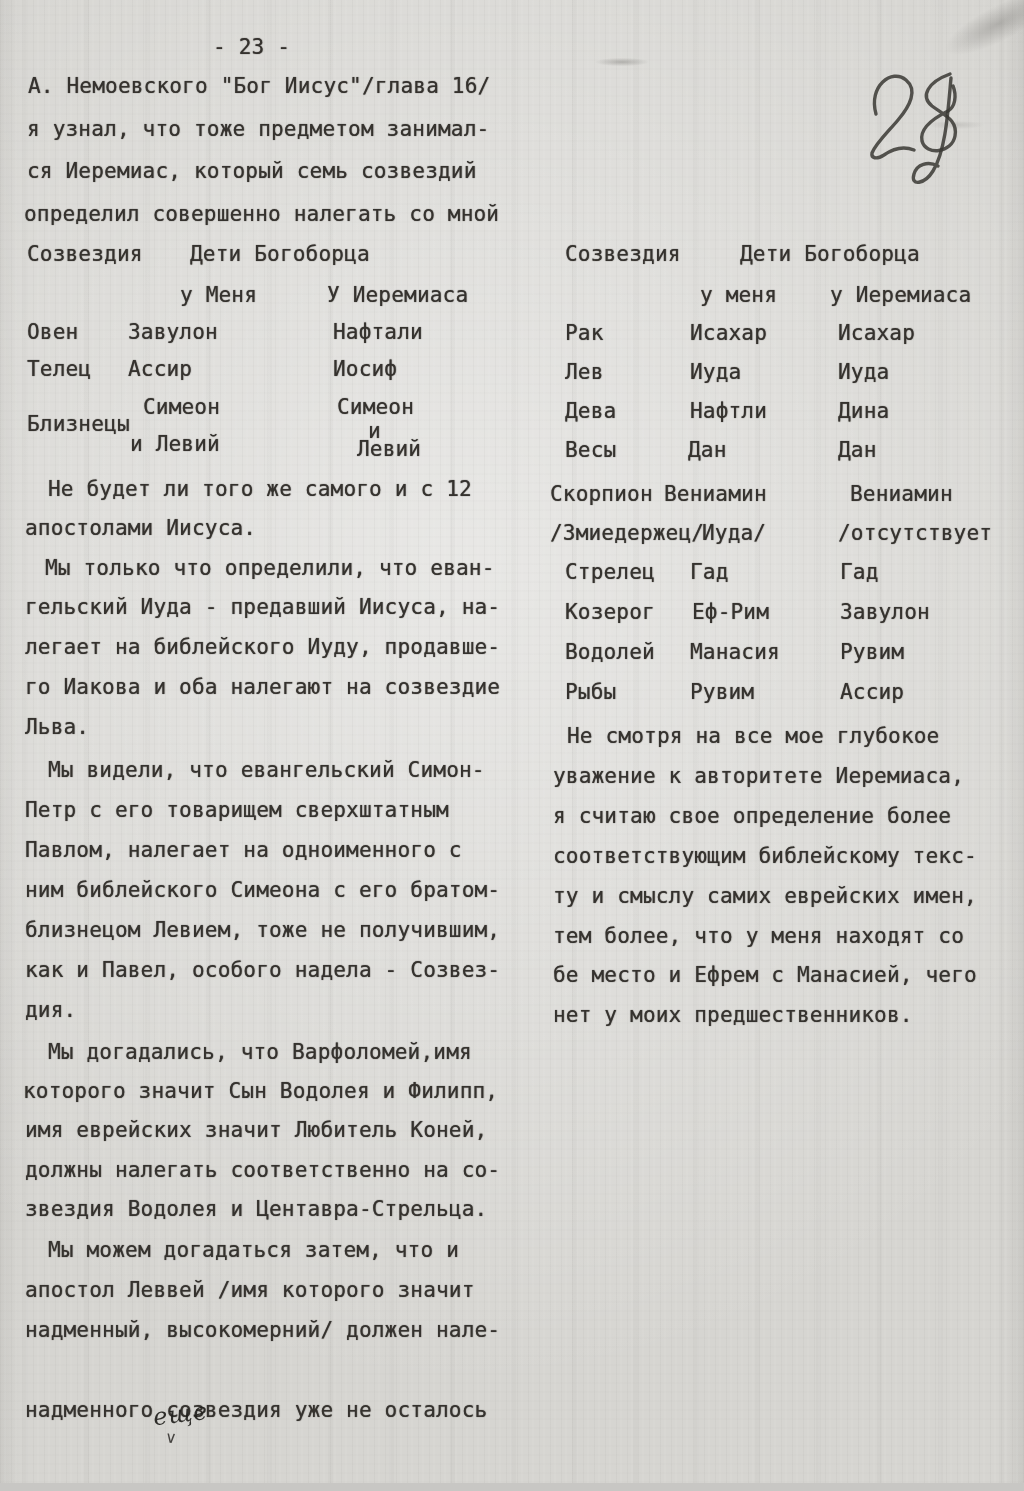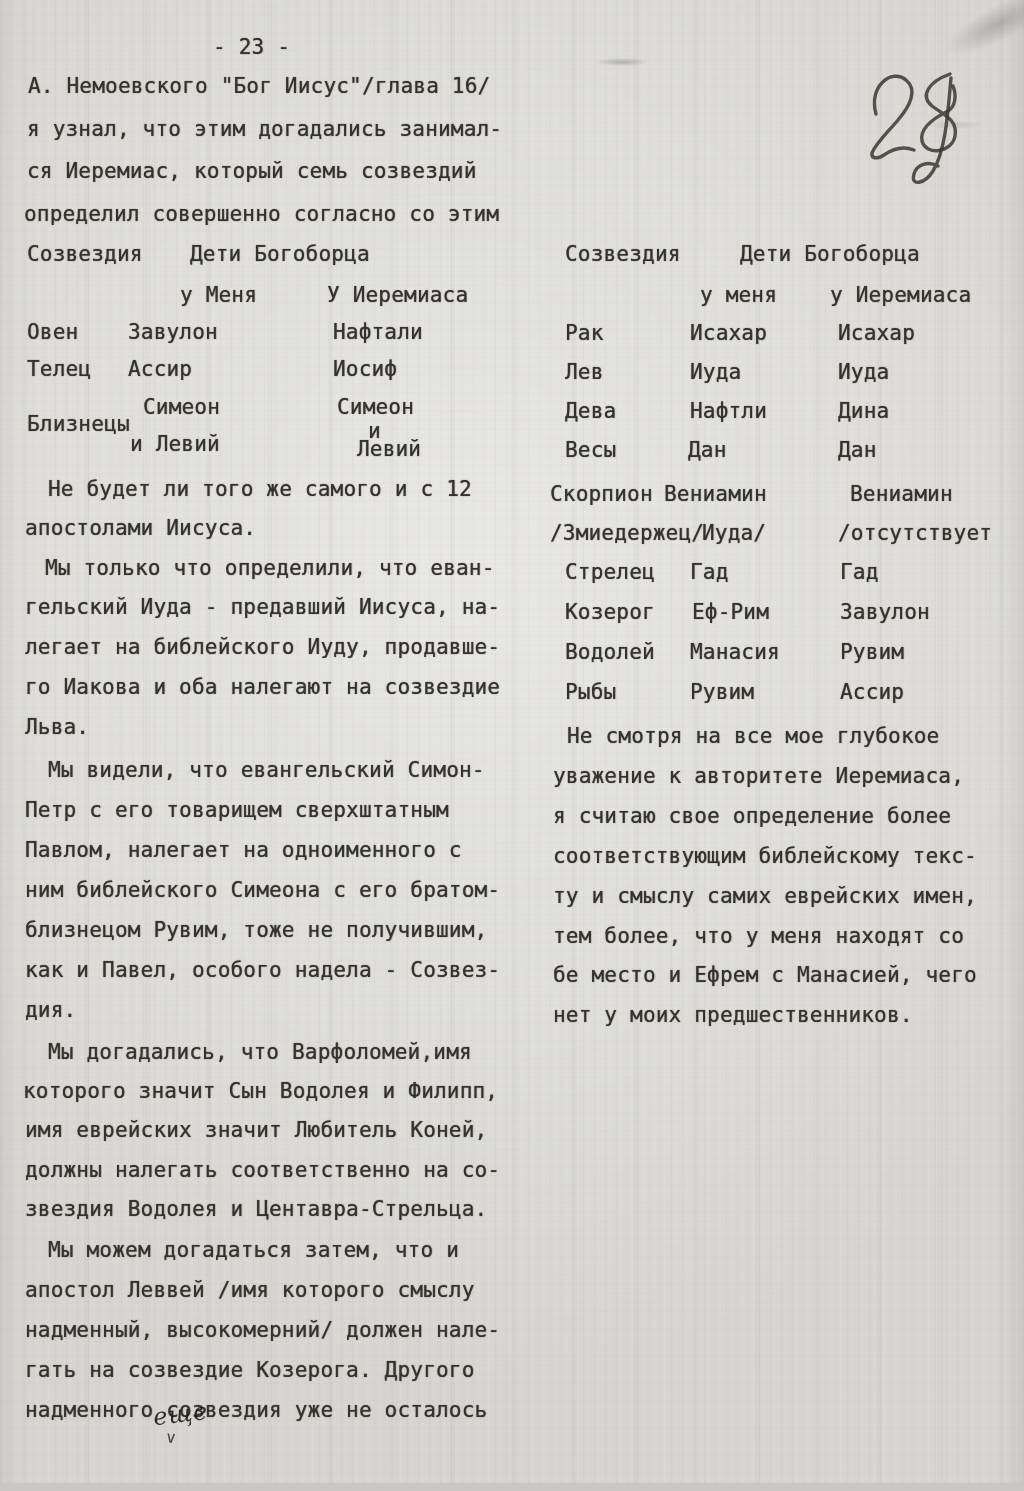--- a/index.html
+++ b/index.html
@@ -66,23 +66,23 @@
 
   <div class="tl" style="left:213px;top:34px">- 23 -</div>
 
   <svg class="hand28" viewBox="0 0 132 140" aria-label="28">
     <path d="M18,56 C10,28 34,10 48,22 C60,32 52,48 40,62 C30,74 18,85 14,95 C13,100 18,102 26,97 C36,90 46,88 56,92"></path>
     <path d="M92,16 C70,24 62,38 74,48 C86,57 100,62 97,78 C94,95 68,98 64,83 C61,69 78,59 90,53 C97,49 99,38 95,28"></path>
     <path d="M93,20 C90,52 88,92 75,113 C67,126 52,129 56,116 C59,106 70,103 80,108"></path>
   </svg>
 
   <div class="tl" style="left:28px;top:73px">А. Немоевского "Бог Иисус"/глава 16/</div>
-  <div class="tl" style="left:27px;top:116px">я узнал, что этим догадались занимал-</div>
+  <div class="tl" style="left:27px;top:116px">я узнал, что тоже предметом занимал-</div>
   <div class="tl" style="left:27px;top:158px">ся Иеремиас, который семь созвездий</div>
-  <div class="tl" style="left:24px;top:201px">определил совершенно согласно со этим</div>
+  <div class="tl" style="left:24px;top:201px">определил совершенно налегать со мной</div>
 
   <div class="tl" style="left:27px;top:241px">Созвездия</div>
   <div class="tl" style="left:190px;top:241px">Дети Богоборца</div>
   <div class="tl" style="left:180px;top:282px">у Меня</div>
   <div class="tl" style="left:327px;top:282px">У Иеремиаса</div>
 
   <div class="tl" style="left:27px;top:319px">Овен</div>
   <div class="tl" style="left:128px;top:319px">Завулон</div>
   <div class="tl" style="left:333px;top:319px">Нафтали</div>
 
@@ -101,32 +101,31 @@
   <div class="tl" style="left:25px;top:515px">апостолами Иисуса.</div>
   <div class="tl" style="left:45px;top:555px">Мы только что определили, что еван-</div>
   <div class="tl" style="left:25px;top:594px">гельский Иуда - предавший Иисуса, на-</div>
   <div class="tl" style="left:25px;top:634px">легает на библейского Иуду, продавше-</div>
   <div class="tl" style="left:25px;top:674px">го Иакова и оба налегают на созвездие</div>
   <div class="tl" style="left:25px;top:714px">Льва.</div>
   <div class="tl" style="left:48px;top:757px">Мы видели, что евангельский Симон-</div>
   <div class="tl" style="left:25px;top:797px">Петр с его товарищем сверхштатным</div>
   <div class="tl" style="left:25px;top:837px">Павлом, налегает на одноименного с</div>
   <div class="tl" style="left:25px;top:877px">ним библейского Симеона с его братом-</div>
-  <div class="tl" style="left:25px;top:917px">близнецом Рувим, тоже не получившим,</div>
+  <div class="tl" style="left:25px;top:917px">близнецом Левием, тоже не получившим,</div>
   <div class="tl" style="left:25px;top:957px">как и Павел, особого надела - Созвез-</div>
   <div class="tl" style="left:25px;top:997px">дия.</div>
   <div class="tl" style="left:48px;top:1039px">Мы догадались, что Варфоломей,имя</div>
   <div class="tl" style="left:23px;top:1078px">которого значит Сын Водолея и Филипп,</div>
   <div class="tl" style="left:25px;top:1117px">имя еврейских значит Любитель Коней,</div>
   <div class="tl" style="left:25px;top:1157px">должны налегать соответственно на со-</div>
   <div class="tl" style="left:25px;top:1196px">звездия Водолея и Центавра-Стрельца.</div>
   <div class="tl" style="left:48px;top:1237px">Мы можем догадаться затем, что и</div>
-  <div class="tl" style="left:25px;top:1277px">апостол Леввей /имя которого смыслу</div>
+  <div class="tl" style="left:25px;top:1277px">апостол Леввей /имя которого значит</div>
   <div class="tl" style="left:25px;top:1317px">надменный, высокомерний/ должен нале-</div>
-  <div class="tl" style="left:25px;top:1357px">гать на созвездие Козерога. Другого</div>
   <div class="tl" style="left:25px;top:1397px">надменного созвездия уже не осталось</div>
   <div class="tl" style="left:25px;top:1503px">в свободных для нас созвездиях:Козе-</div>
 
   <div class="hand" style="left:153px;top:1402px">еще</div>
   <div class="caret" style="left:165px;top:1430px">∨</div>
 
   <div class="tl" style="left:565px;top:241px">Созвездия</div>
   <div class="tl" style="left:740px;top:241px">Дети Богоборца</div>
   <div class="tl" style="left:700px;top:282px">у меня</div>
   <div class="tl" style="left:830px;top:282px">у Иеремиаса</div>

